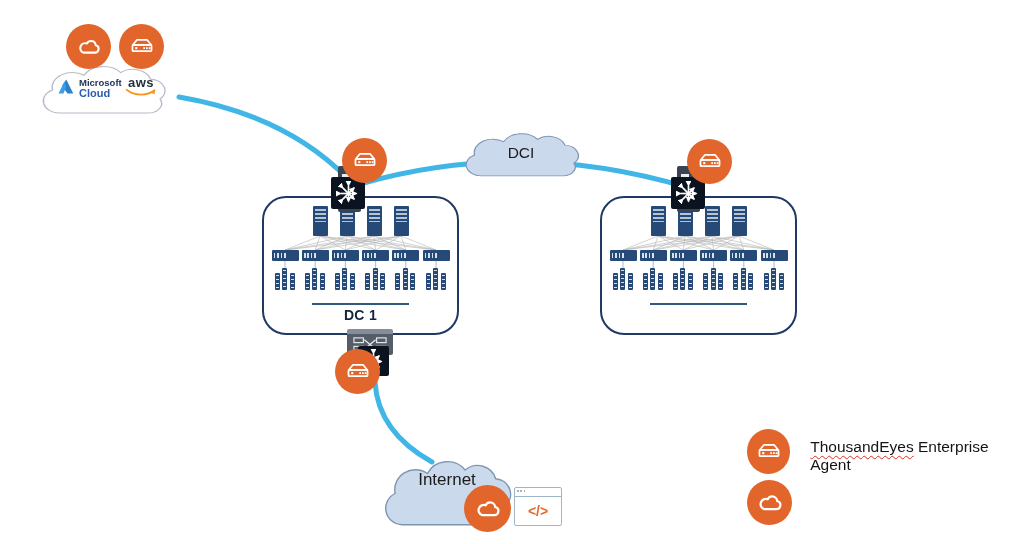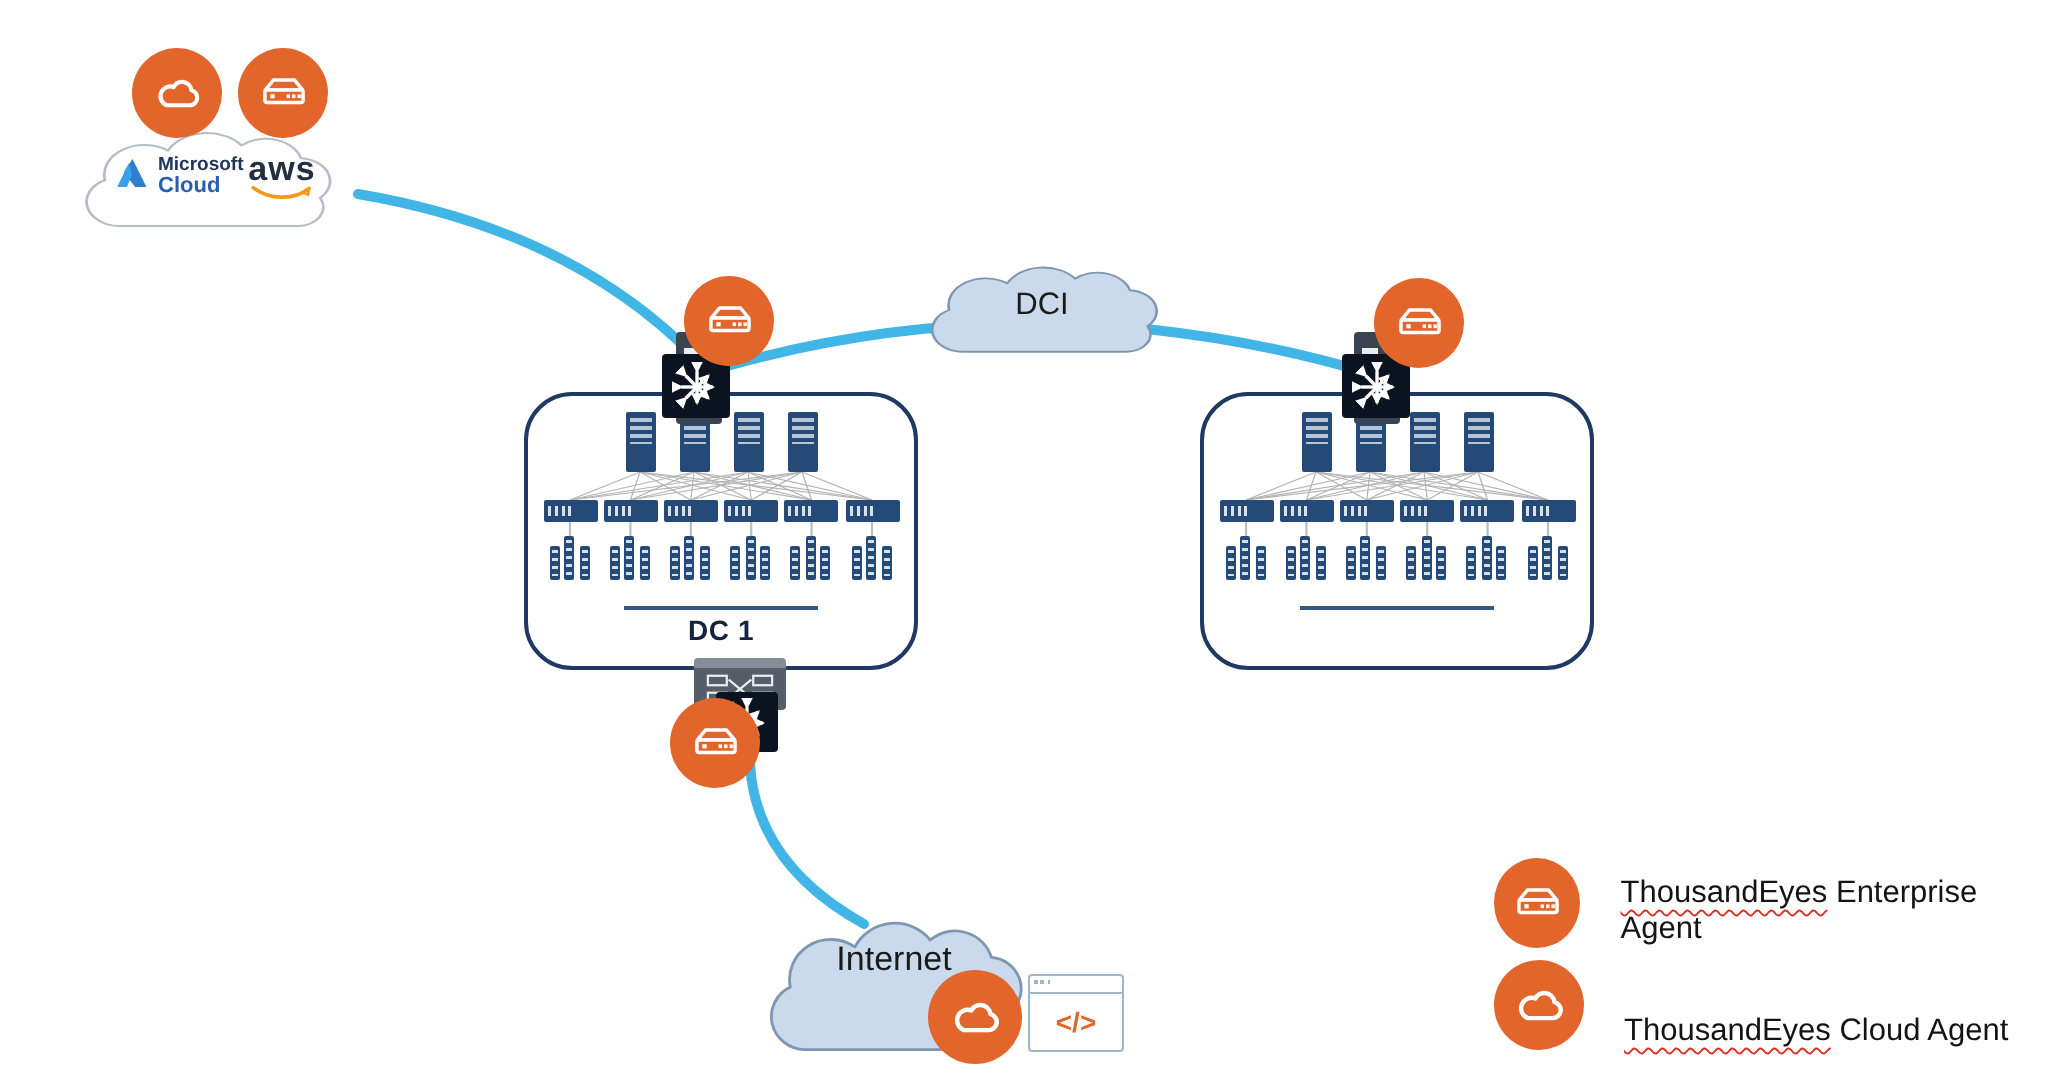--- a/index.html
+++ b/index.html
@@ -44,21 +44,21 @@
   .router-box svg{width:40px;height:17px;display:block;}
   
   .cloud-label{position:absolute;color:#1B1B1B;text-align:center;z-index:3;}
   
   .azure{position:absolute;left:56px;top:78px;display:flex;gap:4px;align-items:flex-start;z-index:3;}
   .azure svg{width:19px;height:17px;}
   .azure .tx{display:flex;flex-direction:column;line-height:1.05;}
   .azure .m{font-size:9.5px;font-weight:bold;color:#20355C;}
   .azure .a{font-size:11px;font-weight:bold;color:#2A5DB0;}
   .aws{position:absolute;left:123px;top:76px;z-index:3;display:flex;flex-direction:column;align-items:center;}
-  .aws .t{font-size:17px;font-weight:bold;color:#232F3E;letter-spacing:.5px;line-height:1;}
+  .aws .t{font-size:13px;font-weight:bold;color:#232F3E;letter-spacing:.5px;line-height:1;}
   .aws svg{width:36px;height:9px;margin-top:-1px;}
   
   .code-win{position:absolute;left:514px;top:487px;width:46px;height:37px;background:#fff;
       border:1.5px solid #9FB6C9;border-radius:2px;z-index:7;}
   .code-win .bar{height:6px;border-bottom:1.5px solid #9FB6C9;display:flex;gap:1.5px;padding:2px 0 0 2px;}
   .code-win .bar i{width:1.8px;height:1.8px;background:#9FB6C9;}
   .code-win .body{height:27px;display:flex;align-items:center;justify-content:center;
       color:var(--orange);font-weight:bold;font-size:14px;}
   
   .legend-row{position:absolute;display:flex;align-items:flex-end;gap:20px;z-index:6;}
@@ -487,18 +487,15 @@
     <div class="legend-label">
       <span class="squiggle">ThousandEyes</span><span> Enterprise Agent</span>
     </div>
   </div>
   <div class="legend-row" style="left:747px;top:480px">
     <div class="agent-circle">
       <svg style="width:28px;height:28px">
           <use href="#sym-cloudagent"></use>
         </svg>
     </div>
-    <div class="legend-label">
-      <span class="squiggle">ThousandEyes</span><span> Cloud Agent</span>
-    </div>
   </div>
 
 </div>
 
 </body></html>

